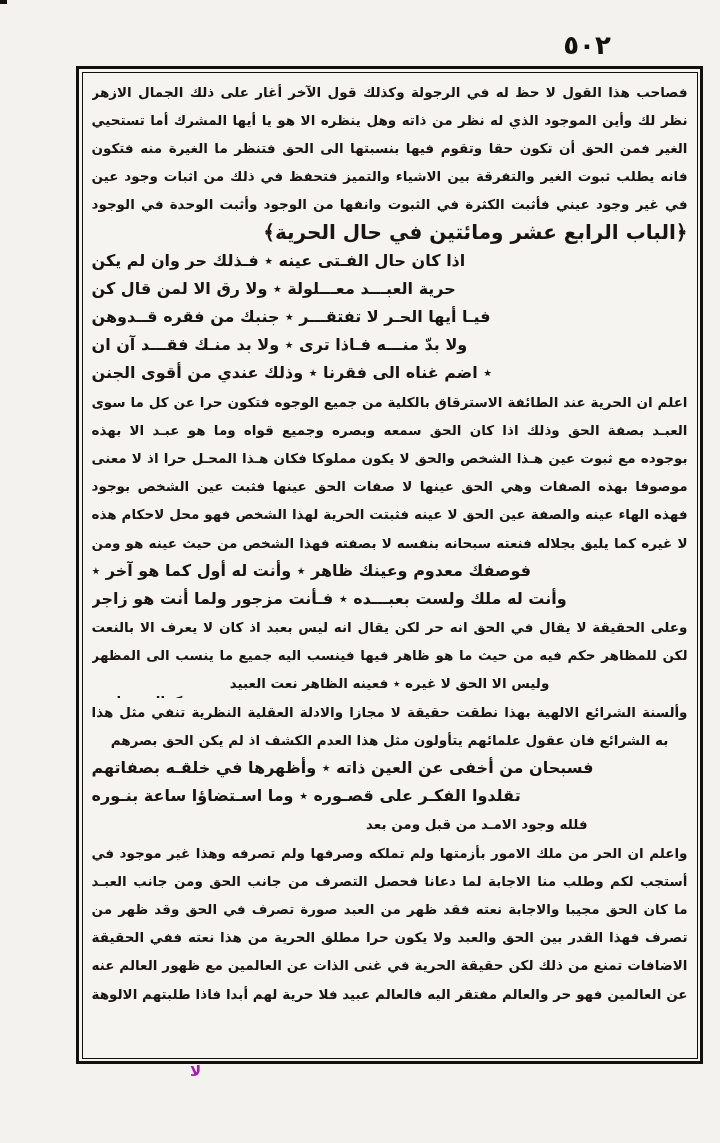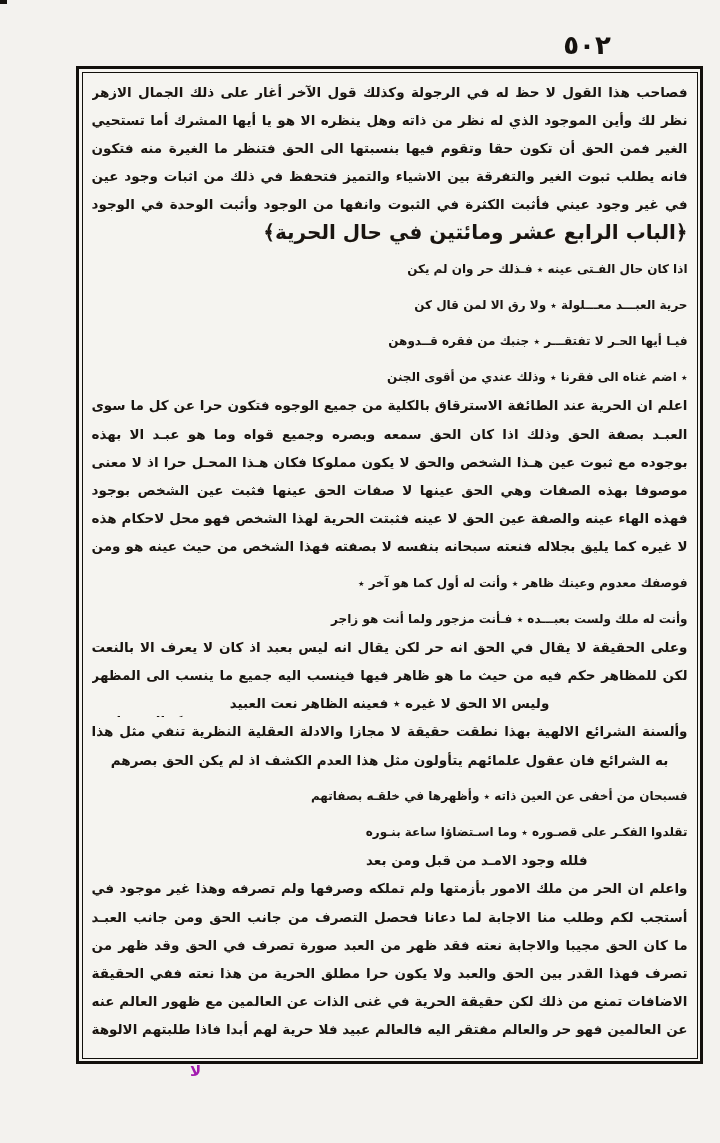--- a/index.html
+++ b/index.html
@@ -30,21 +30,21 @@
     direction:rtl;
     overflow:hidden;
   }
   .line{
     height:28.2px; line-height:28.2px;
     font-size:13.5px; font-weight:700;
     overflow:hidden;
     white-space:normal;
   }
   .prose{ text-align:justify; text-align-last:justify; }
-  .verse{ text-align:right; font-size:12px;margin-top:8px; }
+  .verse{ text-align:left; font-size:16px; }
   .prose-center{ text-align:center; }
   .heading{ font-size:20px; letter-spacing:.2px; }
   .mixed{ position:relative; }
   .mixed .seg{ position:absolute; top:0; height:28.2px; line-height:28.2px; white-space:nowrap; }
   .seg.center{ right:50%; transform:translateX(50%); }
   .seg.far-left{ left:15px;margin-top:18px; }
   .seg.right-center{ right:100px; }
   .seg.left-center{ left:14px; }
   .catchword{
     position:absolute; top:1062px; left:190px;
@@ -62,20 +62,21 @@
   <div class="frame-inner" lang="ar">
       <div class="line prose">فصاحب هذا القول لا حظ له في الرجولة وكذلك قول الآخر أغار على ذلك الجمال الازهر عن نظر مثلي يا ليت شعري وأي</div>
       <div class="line prose">نظر لك وأين الموجود الذي له نظر من ذاته وهل ينظره الا هو يا أيها المشرك أما تستحيي أن تقول مثل هذا القول قال</div>
       <div class="line prose">الغير فمن الحق أن تكون حقا وتقوم فيها بنسبتها الى الحق فتنظر ما الغيرة منه فتكون على ذلك ومع هذا على كل وجه</div>
       <div class="line prose">فانه يطلب ثبوت الغير والتفرقة بين الاشياء والتميز فتحفظ في ذلك من اثبات وجود عين زائدة أو من نفي عيون كثيرة</div>
       <div class="line prose">في غير وجود عيني فأثبت الكثرة في الثبوت وانفها من الوجود وأثبت الوحدة في الوجود وانفها من الثبوت فاعلم ذلك</div>
       <div class="line heading">﴿الباب الرابع عشر ومائتين في حال الحرية﴾</div>
       <div class="line verse">اذا كان حال الفـتى عينه ٭ فـذلك حر وان لم يكن</div>
       <div class="line verse">حرية العبـــد معـــلولة ٭ ولا رق الا لمن قال كن</div>
       <div class="line verse">فيـا أيها الحـر لا تفتقـــر ٭ جنبك من فقره قــدوهن</div>
+      <div class="line verse">ولا بدّ منـــه فـاذا ترى ٭ ولا بد منـك فقـــد آن ان</div>
       <div class="line verse">٭ اضم غناه الى فقرنا ٭ وذلك عندي من أقوى الجنن</div>
       <div class="line prose">اعلم ان الحرية عند الطائفة الاسترقاق بالكلية من جميع الوجوه فتكون حرا عن كل ما سوى الله وهي عندنا ازالة صفة</div>
       <div class="line prose">العبـد بصفة الحق وذلك اذا كان الحق سمعه وبصره وجميع قواه وما هو عبـد الا بهذه الصفات التي أذهبها الحق</div>
       <div class="line prose">بوجوده مع ثبوت عين هـذا الشخص والحق لا يكون مملوكا فكان هـذا المحـل حرا اذ لا معنى له من عينه ما لم يكن</div>
       <div class="line prose">موصوفا بهذه الصفات وهي الحق عينها لا صفات الحق عينها فثبت عين الشخص بوجود الضمير في قوله كنت سمعه</div>
       <div class="line prose">فهذه الهاء عينه والصفة عين الحق لا عينه فثبتت الحرية لهذا الشخص فهو محل لاحكام هذه الصفات التي هي عين الحق</div>
       <div class="line prose">لا غيره كما يليق بجلاله فنعته سبحانه بنفسه لا بصفته فهذا الشخص من حيث عينه هو ومن حيث صفته لا هو</div>
       <div class="line verse">فوصفك معدوم وعينك ظاهر ٭ وأنت له أول كما هو آخر ٭</div>
       <div class="line verse">وأنت له ملك ولست بعبـــده ٭ فـأنت مزجور ولما أنت هو زاجر</div>
       <div class="line prose">وعلى الحقيقة لا يقال في الحق انه حر لكن يقال انه ليس بعبد اذ كان لا يعرف الا بالنعت السلبي لا بالنعت الثبوتي النفسي</div>

